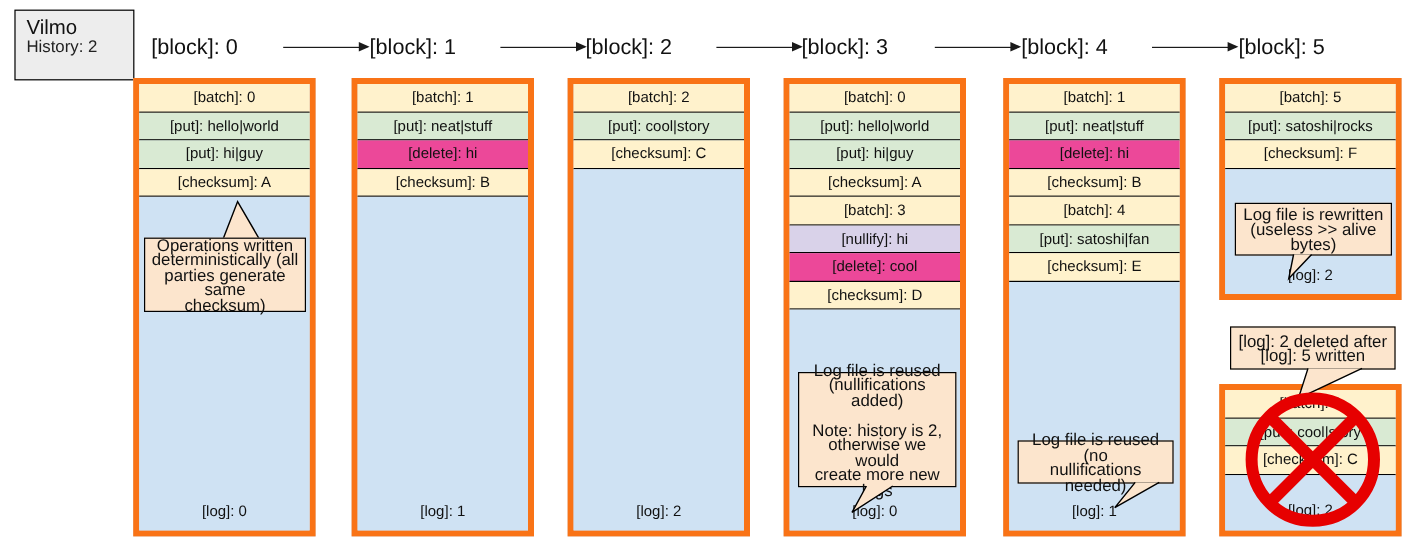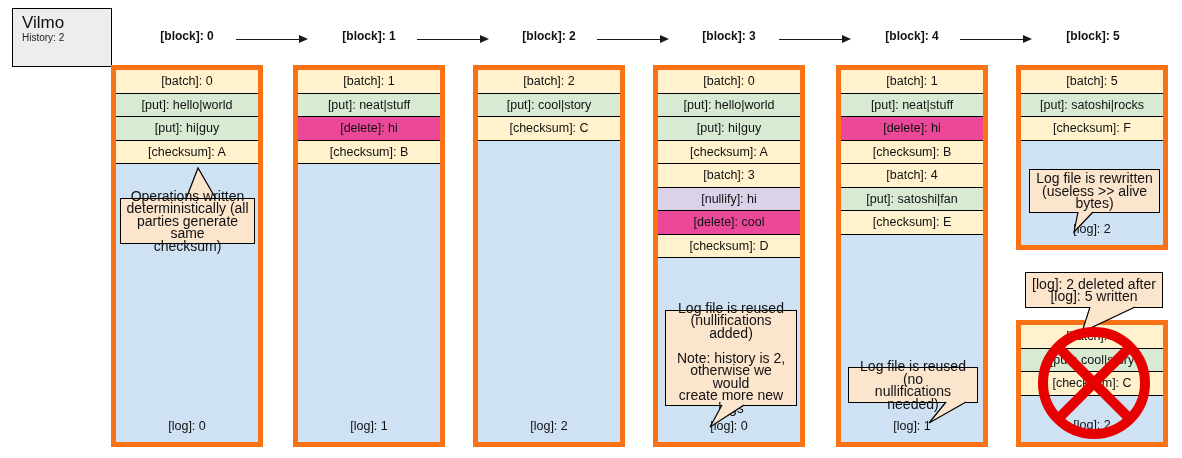--- a/index.html
+++ b/index.html
@@ -3,24 +3,24 @@
 <meta charset="utf-8">
 <style>
   html,body{margin:0;padding:0;background:#fff;}
   body{font-family:"Liberation Sans","DejaVu Sans",sans-serif;color:#111;}
   .canvas{position:relative;width:1182px;height:458px;background:#fff;overflow:hidden;}
 
   
   .legend{position:absolute;left:12px;top:8px;width:100px;height:59px;background:#ededed;
           border:1.5px solid #000;box-sizing:border-box;padding:4px 0 0 9px;}
   .legend-title{font-size:17px;line-height:19px;}
-  .legend-sub{font-size:10px;line-height:12px;color:#222;}
+  .legend-sub{font-size:14px;line-height:12px;color:#222;}
 
   
-  .blklabel{position:absolute;top:29px;width:122px;text-align:center;font-size:12px;font-weight:bold;}
+  .blklabel{position:absolute;top:29px;width:122px;font-size:18px;}
   .arrow{position:absolute;top:39px;height:0;border-top:1.8px solid #1a1a1a;}
   .arrow::after{content:"";position:absolute;right:-2px;top:-5.2px;width:0;height:0;
     border-left:9px solid #1a1a1a;border-top:4px solid transparent;border-bottom:4px solid transparent;}
 
   
   .stack{position:absolute;width:152px;background:#cfe2f3;border:5px solid #f97316;
          box-sizing:border-box;display:flex;flex-direction:column;}
   .row{flex:none;height:23.5px;box-sizing:border-box;border-bottom:1px solid #000;
        display:flex;align-items:center;justify-content:center;font-size:12.5px;}
   .r-y{background:#fff2cc;}
@@ -131,21 +131,21 @@
     <div class="row r-g">[put]: cool|story</div>
     <div class="row r-y">[checksum]: C</div>
     <div class="logarea" style="padding-bottom:10px;">
       <span>[log]: 2</span>
     </div>
   </div>
 
   <svg class="tail" style="left:120px;top:166px;" width="135" height="34">
     <path d="M66,33 L78,2 L96,33" fill="#fce5cd" stroke="#000" stroke-width="1.2"></path>
   </svg>
-  <div class="callout" style="left:120px;top:198px;width:135px;height:46px;">Operations written
+  <div class="callout" style="left:120px;top:198px;width:135px;height:62px;">Operations written
 deterministically (all
 parties generate same
 checksum)</div>
 
   <div class="callout" style="left:665px;top:310px;width:132px;height:96px;">Log file is reused
 (nullifications added)
 
 Note: history is 2,
 otherwise we would
 create more new logs</div>

